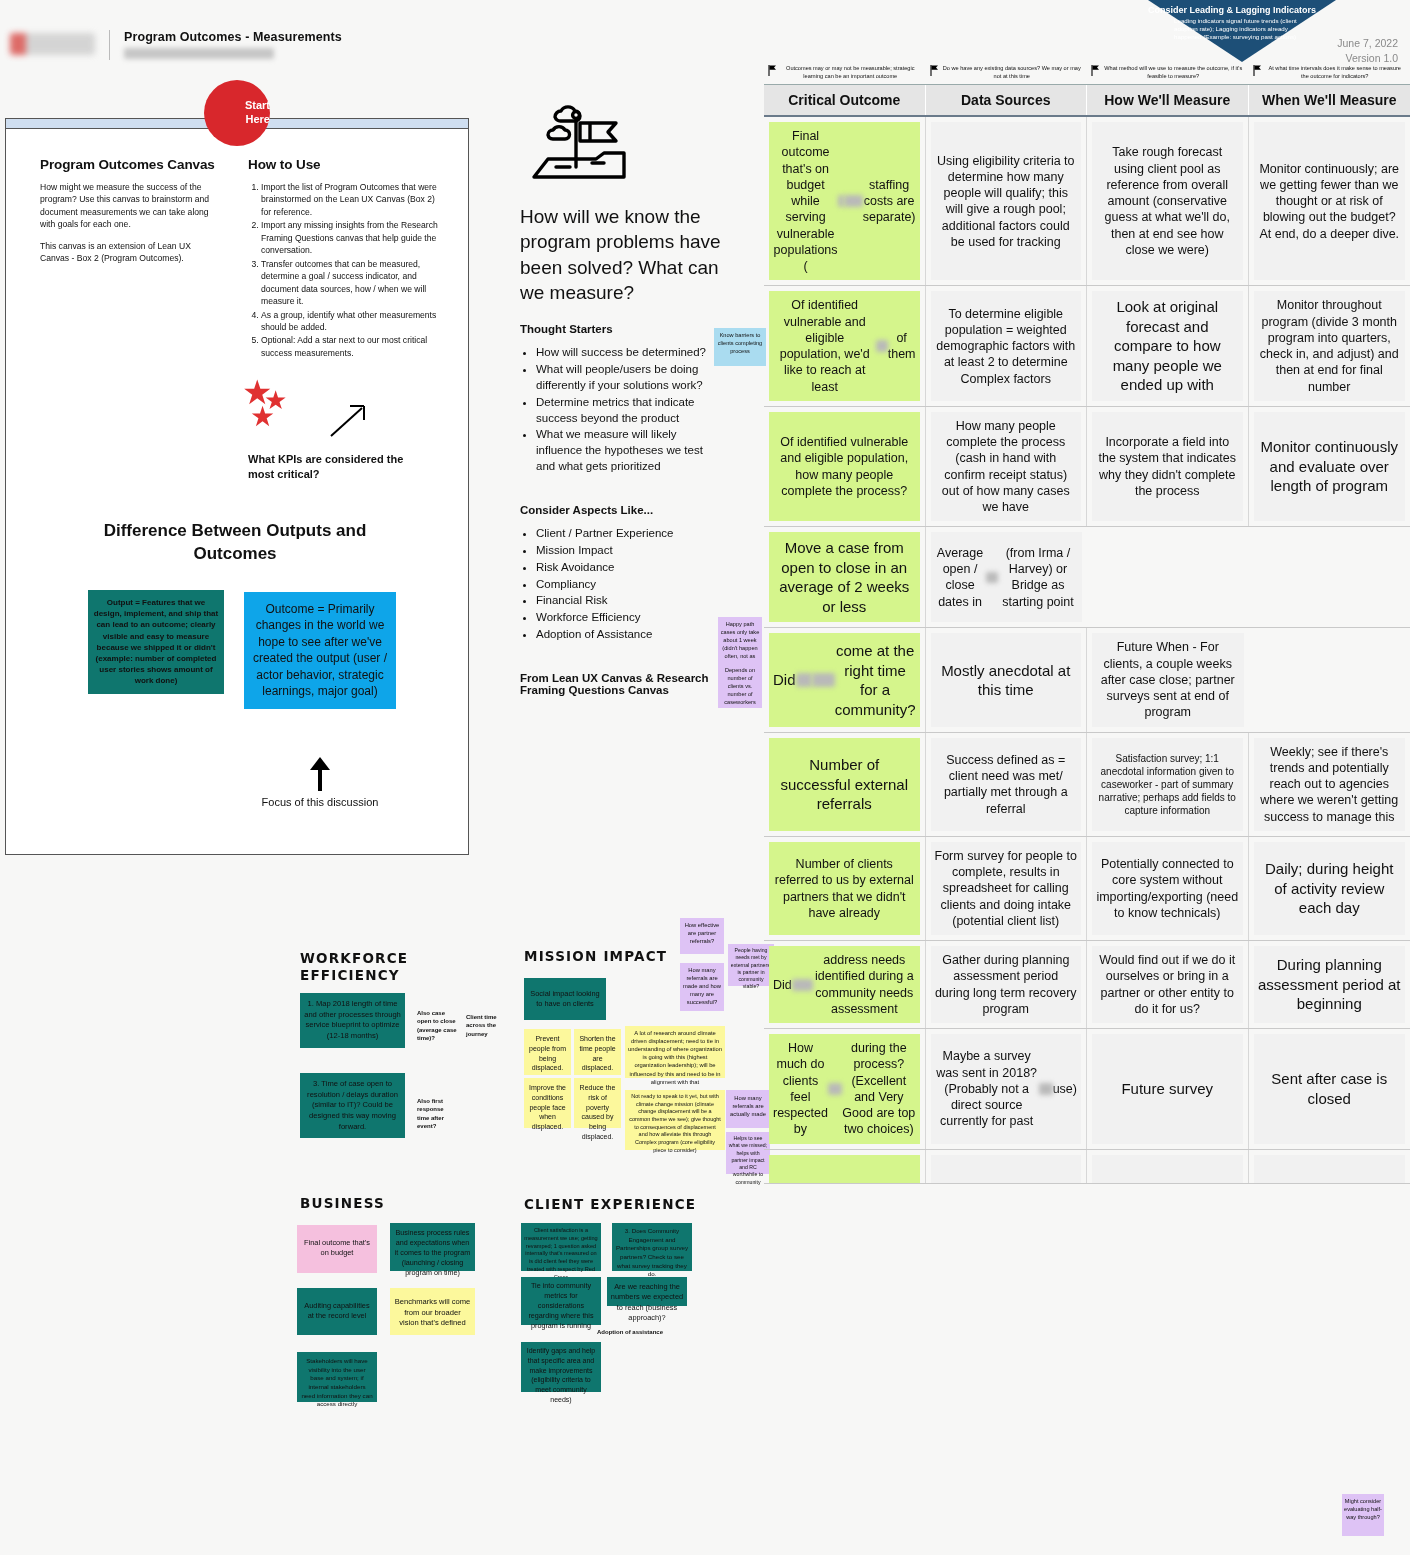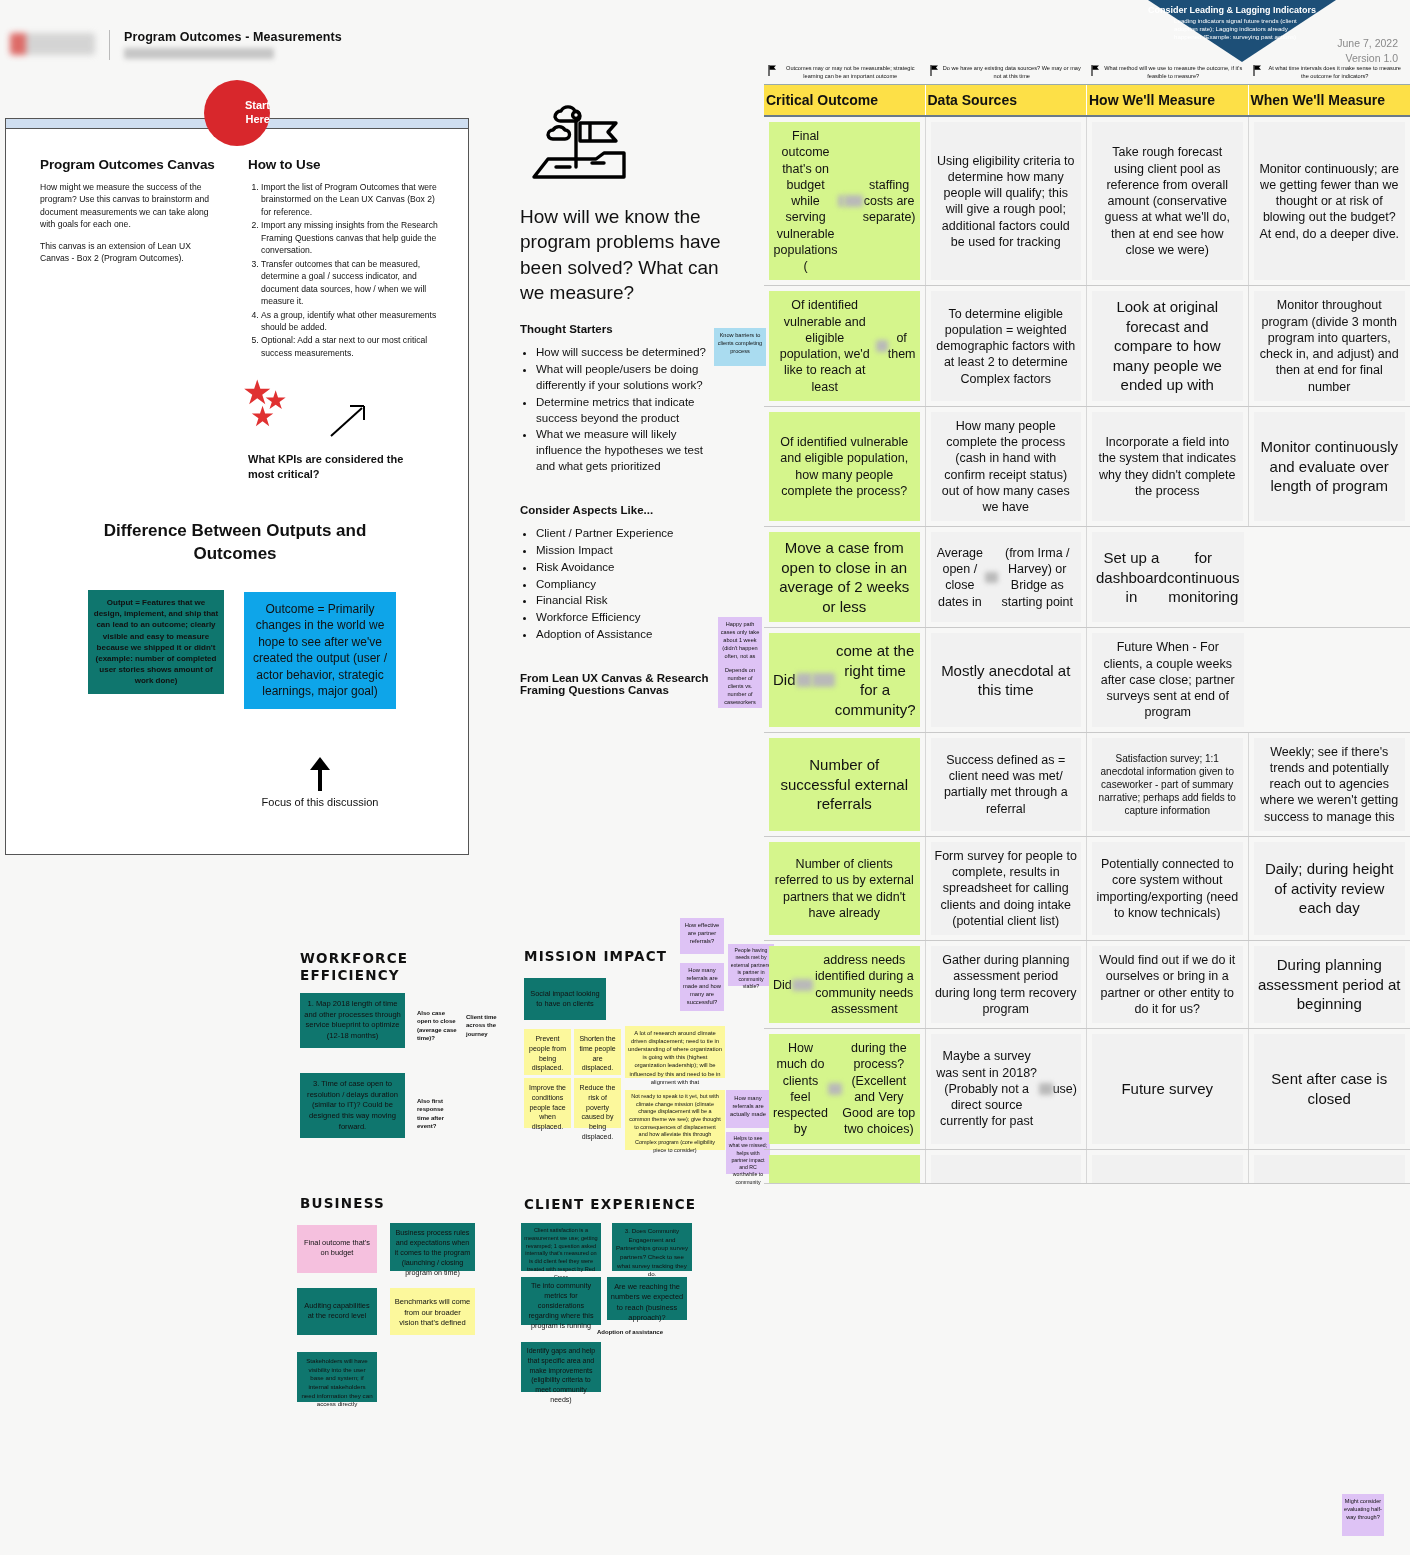--- a/index.html
+++ b/index.html
@@ -91,21 +91,21 @@
   .nt.purple { background:#dec3f5; }
   .lbl { position:absolute; font-size:6px; font-weight:bold; line-height:1.4; }
 
   
   #table { position:absolute; left:764px; top:62px; width:646px; }
   .thead-notes { display:flex; }
   .thn { width:161.5px; padding:2px 6px 4px 4px; display:flex; gap:4px; align-items:flex-start; }
   .thn .flagmark { flex:0 0 auto; margin-top:1px; }
   .thn .t { font-size:5.6px; line-height:1.45; text-align:center; flex:1; }
   .thead { display:flex; border-top:1px solid #9aa; border-bottom:2px solid #6a7a8a; }
-  .th { width:161.5px; background:#fde047; text-align:left; font-size:14px; font-weight:bold;
+  .th { width:161.5px; background:#e5e5e5; text-align:center; font-size:14px; font-weight:bold;
         padding:7px 2px; border-right:1px solid #fff; }
   .th:last-child { border-right:none; }
   .trow { display:flex; border-bottom:1px solid #c9c9c9; }
   .td { width:161.5px; padding:5px; border-right:1px solid #d7d7d7; display:flex; }
   .td:last-child { border-right:none; }
   .cell { width:100%; text-align:center; display:flex; align-items:center; justify-content:center;
           padding:6px 4px; line-height:1.3; }
   .cell.out { background:#d5f58c; }
   .cell.grey { background:#f1f1f1; }
   .fs-s { font-size:10px; }
@@ -255,21 +255,21 @@
 <div class="nt purple" style="left:680px; top:918px; width:44px; height:36px; padding:3px 2px; font-size:5.8px;">How effective are partner referrals?</div>
 <div class="nt purple" style="left:728px; top:944px; width:46px; height:42px; padding:3px 2px; font-size:5.2px;">People having needs met by external partners; is partner in community viable?</div>
 <div class="nt purple" style="left:680px; top:963px; width:44px; height:48px; padding:3px 2px; font-size:5.8px;">How many referrals are made and how many are successful?</div>
 <div class="nt purple" style="left:726px; top:1090px; width:44px; height:38px; padding:4px 2px; font-size:5.8px;">How many referrals are actually made</div>
 <div class="nt purple" style="left:726px; top:1132px; width:44px; height:42px; padding:3px 2px; font-size:5.2px;">Helps to see what we missed; helps with partner impact and RC worthwhile to community</div>
 
 <div class="sec-h" style="left:524px; top:1196px; width:220px;">CLIENT EXPERIENCE</div>
 <div class="nt green" style="left:521px; top:1223px; width:80px; height:48px; padding:4px 3px; font-size:5.6px;">Client satisfaction is a measurement we use; getting revamped; 1 question asked internally that's measured on is did client feel they were treated with respect by Red Cross</div>
 <div class="nt green" style="left:612px; top:1223px; width:80px; height:48px; padding:4px 3px; font-size:6.2px;">3. Does Community Engagement and Partnerships group survey partners? Check to see what survey tracking they do.</div>
 <div class="nt green" style="left:521px; top:1277px; width:80px; height:48px; padding:4px 3px; font-size:7.2px;">Tie into community metrics for considerations regarding where this program is running</div>
-<div class="nt green" style="left:607px; top:1277px; width:80px; height:43px; padding:5px 3px; font-size:7.4px;">Are we reaching the numbers we expected to reach (business approach)?</div>
+<div class="nt green" style="left:607px; top:1277px; width:80px; height:29px; padding:5px 3px; font-size:7.4px;">Are we reaching the numbers we expected to reach (business approach)?</div>
 <div class="lbl" style="left:570px; top:1328px; width:120px; text-align:center;">Adoption of assistance</div>
 <div class="nt green" style="left:521px; top:1342px; width:80px; height:50px; padding:4px 3px; font-size:7px;">Identify gaps and help that specific area and make improvements (eligibility criteria to meet community needs)</div>
 
 <div id="table">
   <div class="thead-notes" id="thead-notes">
       <div class="thn">
         <svg class="flagmark" width="9" height="11" viewBox="0 0 9 11">
           <path d="M1 0 V11" stroke="#000" stroke-width="1.1"></path>
           <path d="M1.5 0.5 H8 L6 2.6 L8 4.7 H1.5 z" fill="#000"></path>
         </svg>
@@ -346,23 +346,20 @@
           <div class="cell grey fs-l">Monitor continuously and evaluate over length of program</div>
         </div>
       </div>
       <div class="trow">
         <div class="td">
           <div class="cell out fs-l">Move a case from open to close in an average of 2 weeks or less</div>
         </div>
         <div class="td">
           <div class="cell grey fs-m">Average open / close dates in <span class="redact" style="width:40px"></span> (from Irma / Harvey) or Bridge as starting point</div>
         </div>
-        <div class="td">
-          <div class="cell grey fs-l">Set up a dashboard in <span class="redact" style="width:80px"></span> for continuous monitoring</div>
-        </div>
       </div>
       <div class="trow">
         <div class="td">
           <div class="cell out fs-l">Did <span class="redact" style="width:86px"></span> <span class="redact" style="width:120px"></span> come at the right time for a community?</div>
         </div>
         <div class="td">
           <div class="cell grey fs-l">Mostly anecdotal at this time</div>
         </div>
         <div class="td">
           <div class="cell grey fs-m">Future When - For clients, a couple weeks after case close; partner surveys sent at end of program</div>

